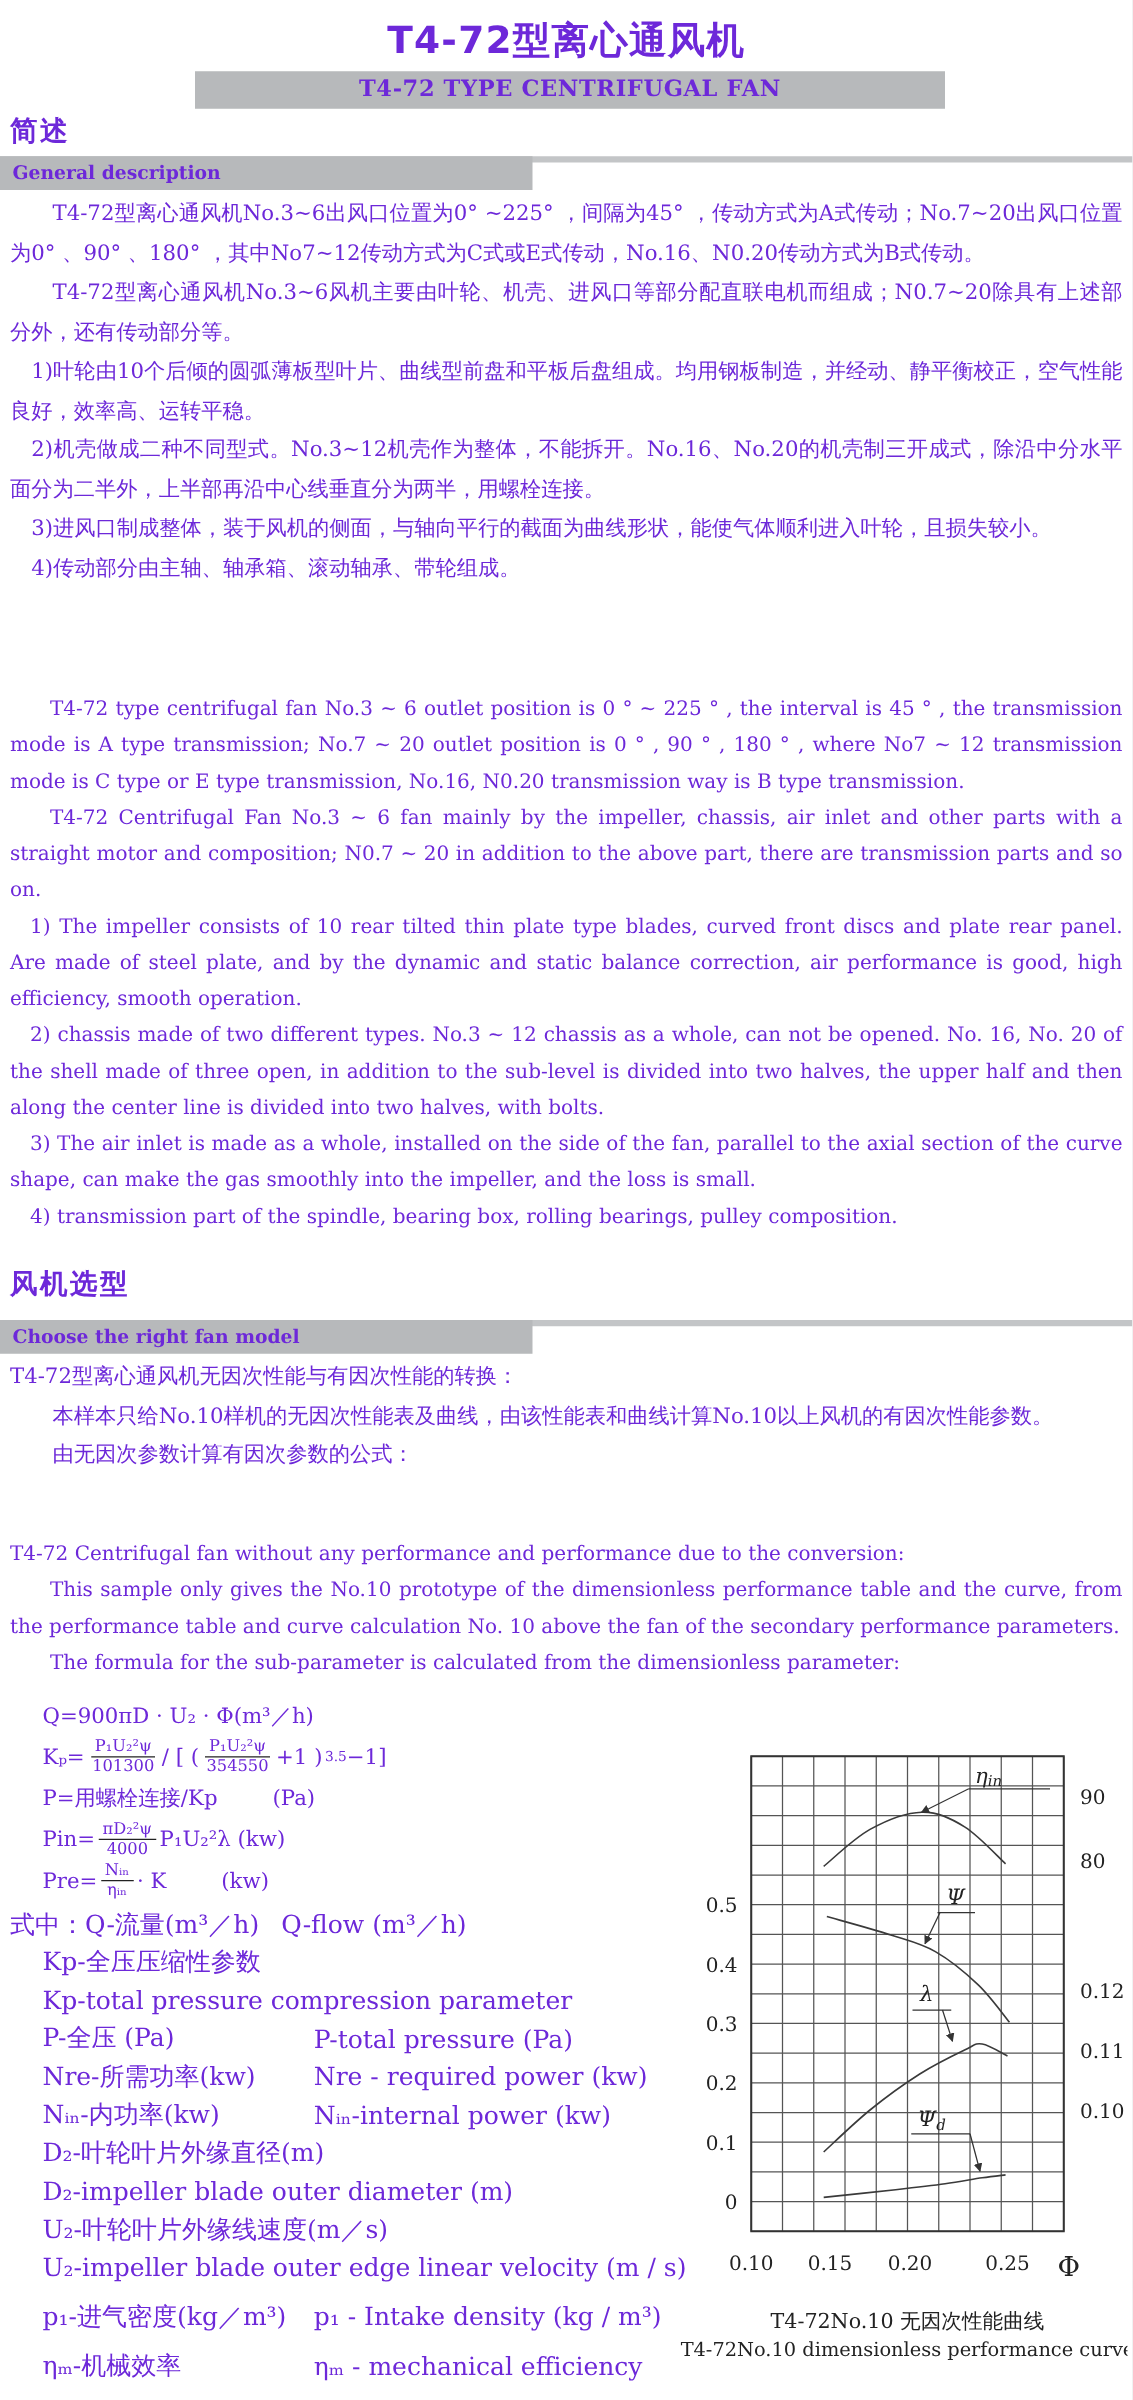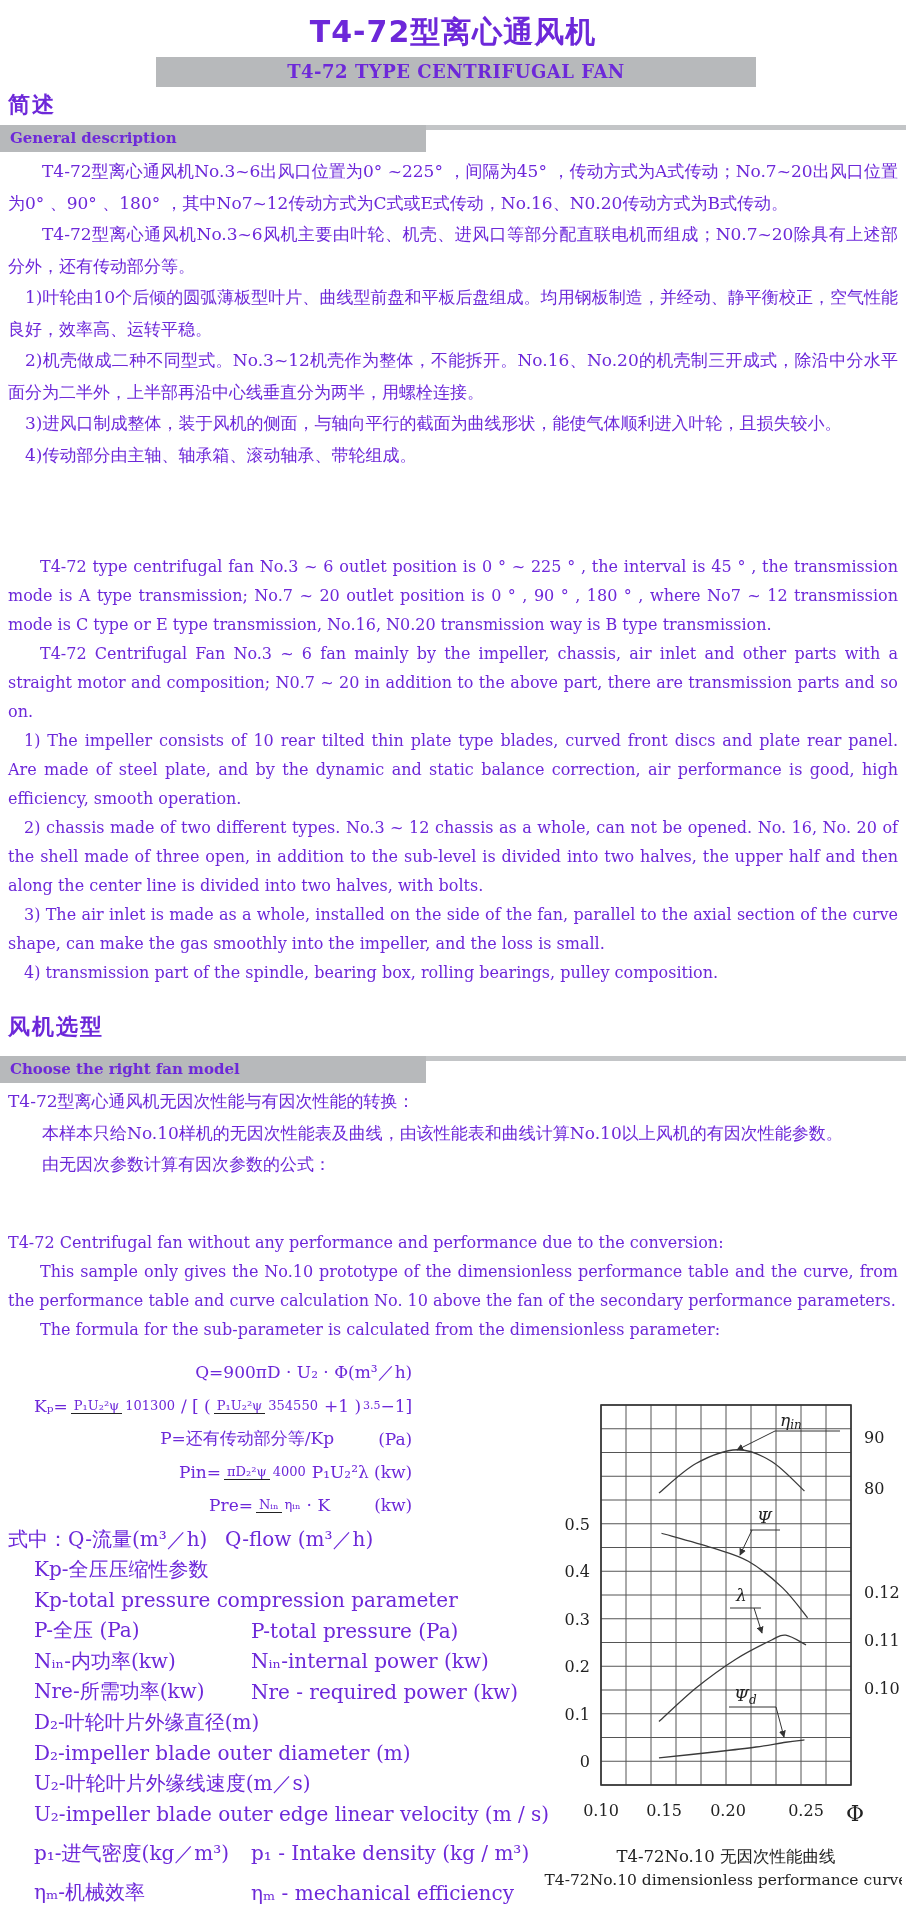--- a/index.html
+++ b/index.html
@@ -36,22 +36,22 @@
   .body-block p{margin:0;}
   .zh1{top:156px;font-size:17px;line-height:31.5px;}
   .en1{top:552px;font-size:16px;line-height:29px;}
   .zh2{top:1086px;font-size:17px;line-height:31.5px;}
   .en2{top:1228px;font-size:16px;line-height:29px;}
   .ind2{text-indent:2em;}
   .ind1{text-indent:1em;}
   .ind0{text-indent:0;}
   .fc-area{position:absolute;top:1352px;left:0;width:906px;height:568px;}
   .formulas{position:absolute;top:4px;left:34px;}
-  .formula{display:flex;align-items:center;min-height:33px;font-size:17px;white-space:nowrap;justify-content:flex-end;}
-  .formula .frac{display:inline-flex;flex-direction:row;align-items:center;margin:0 3px;vertical-align:middle;}
+  .formula{display:flex;align-items:center;min-height:33px;font-size:17px;white-space:nowrap;}
+  .formula .frac{display:inline-flex;flex-direction:column;align-items:center;margin:0 3px;vertical-align:middle;}
   .formula .frac .num{font-size:13px;line-height:15px;border-bottom:1px solid #222;padding:0 3px;}
   .formula .frac .den{font-size:13px;line-height:15px;padding:0 3px;}
   .formula sup{font-size:11px;margin-left:2px;}
   .formula .gap{display:inline-block;width:44px;}
   .params{position:absolute;top:172px;left:34px;width:560px;}
   .param-row{display:flex;height:30.5px;align-items:center;font-size:20px;white-space:nowrap;}
   .param-row.sp{margin-top:9px;}
   .param-row .p-left{min-width:205px;padding-right:12px;}
   .param-row.first .p-left{margin-left:-26px;}
   .chart-svg{position:absolute;top:8px;left:528px;}
@@ -120,21 +120,21 @@
           <span>∕ [ (</span>
           <span class="frac">
             <span class="num">P₁U₂²ψ</span>
             <span class="den">354550</span>
           </span>
           <span>+1 )</span>
           <sup>3.5</sup>
           <span>−1]</span>
         </div>
         <div class="formula">
-          <span>P=还有传动部分等/Kp</span>
+          <span>P=用螺栓连接/Kp</span>
           <span class="gap"></span>
           <span>(Pa)</span>
         </div>
         <div class="formula">
           <span>Pin=</span>
           <span class="frac">
             <span class="num">πD₂²ψ</span>
             <span class="den">4000</span>
           </span>
           <span>P₁U₂²λ (kw)</span>
@@ -161,26 +161,26 @@
         </div>
         <div class="param-row">
           <span class="p-left">Kp-total pressure compression parameter</span>
           <span class="p-right"></span>
         </div>
         <div class="param-row">
           <span class="p-left">P-全压 (Pa)</span>
           <span class="p-right">P-total pressure (Pa)</span>
         </div>
         <div class="param-row">
+          <span class="p-left">Nre-所需功率(kw)</span>
+          <span class="p-right">Nre - required power (kw)</span>
+        </div>
+        <div class="param-row">
           <span class="p-left">Nᵢₙ-内功率(kw)</span>
           <span class="p-right">Nᵢₙ-internal power (kw)</span>
-        </div>
-        <div class="param-row">
-          <span class="p-left">Nre-所需功率(kw)</span>
-          <span class="p-right">Nre - required power (kw)</span>
         </div>
         <div class="param-row">
           <span class="p-left">D₂-叶轮叶片外缘直径(m)</span>
           <span class="p-right"></span>
         </div>
         <div class="param-row">
           <span class="p-left">D₂-impeller blade outer diameter (m)</span>
           <span class="p-right"></span>
         </div>
         <div class="param-row">

